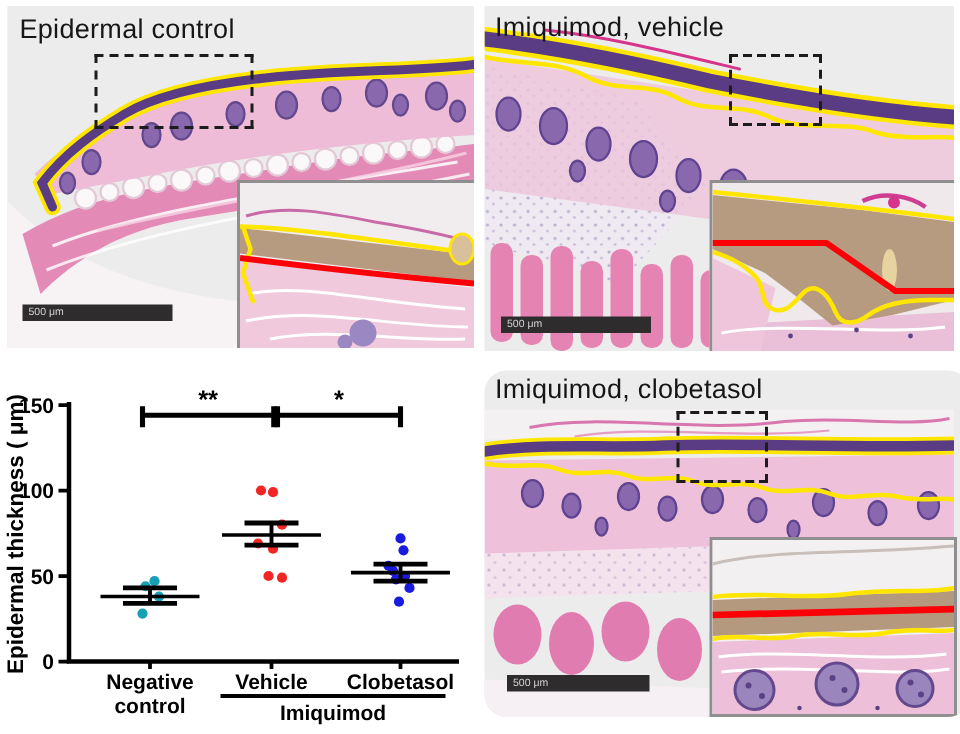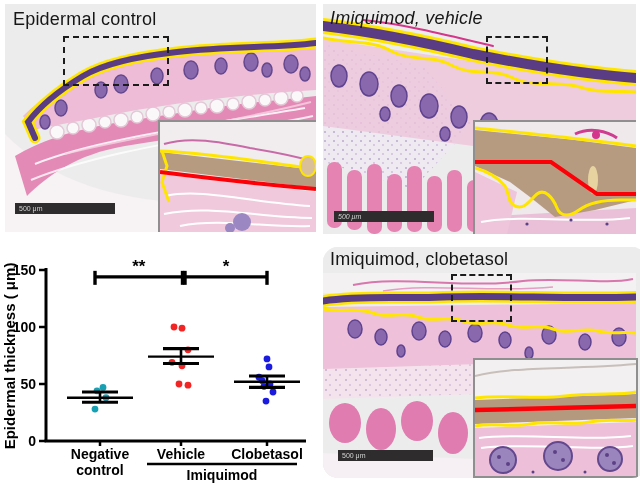--- a/index.html
+++ b/index.html
@@ -87,21 +87,21 @@
       <circle cx="70" cy="106" r="5" fill="#9b87c2"></circle>
       <path d="M0,30 L156,48 L156,66 L0,47 Z" fill="#b29577" opacity=".93"></path>
       <path d="M4,22 C30,14 60,20 90,26 C115,30 135,34 156,40" stroke="#c86aa8" stroke-width="2" fill="none"></path>
       <path d="M0,29 C30,30 60,34 90,38 C120,42 140,45 156,47" stroke="#ffe600" stroke-width="3" fill="none"></path>
       <path d="M2,29 L7,44 L2,60 L9,80" stroke="#ffe600" stroke-width="3" fill="none"></path>
       <ellipse cx="148" cy="44" rx="8" ry="10" fill="#d9c09a" stroke="#ffe600" stroke-width="2"></ellipse>
       <path d="M0,50 C40,55 100,62 156,67" stroke="#fb0007" stroke-width="4" fill="none"></path>
     </svg>
   </section>
 
-  <section class="panel" style="left:323px;top:4px;width:313px;height:230px;font-style:italic;">
+  <section class="panel" style="left:323px;top:4px;width:313px;height:230px;">
     <svg class="histo" width="313" height="230" viewBox="0 0 313 230">
       <defs>
         <pattern id="sp1" width="9" height="9" patternUnits="userSpaceOnUse">
           <circle cx="2" cy="2" r="1.1" fill="#8f7fae"></circle>
             <circle cx="6" cy="6" r=".9" fill="#a893c2"></circle>
         </pattern>
       </defs>
       <rect width="313" height="230" fill="#edecec"></rect>
       <path d="M0,40 L100,62 L150,120 L90,185 L0,158 Z" fill="#efeaf2"></path>
       <path d="M0,40 L100,62 L150,120 L90,185 L0,158 Z" fill="url(#sp1)" opacity=".55"></path>

